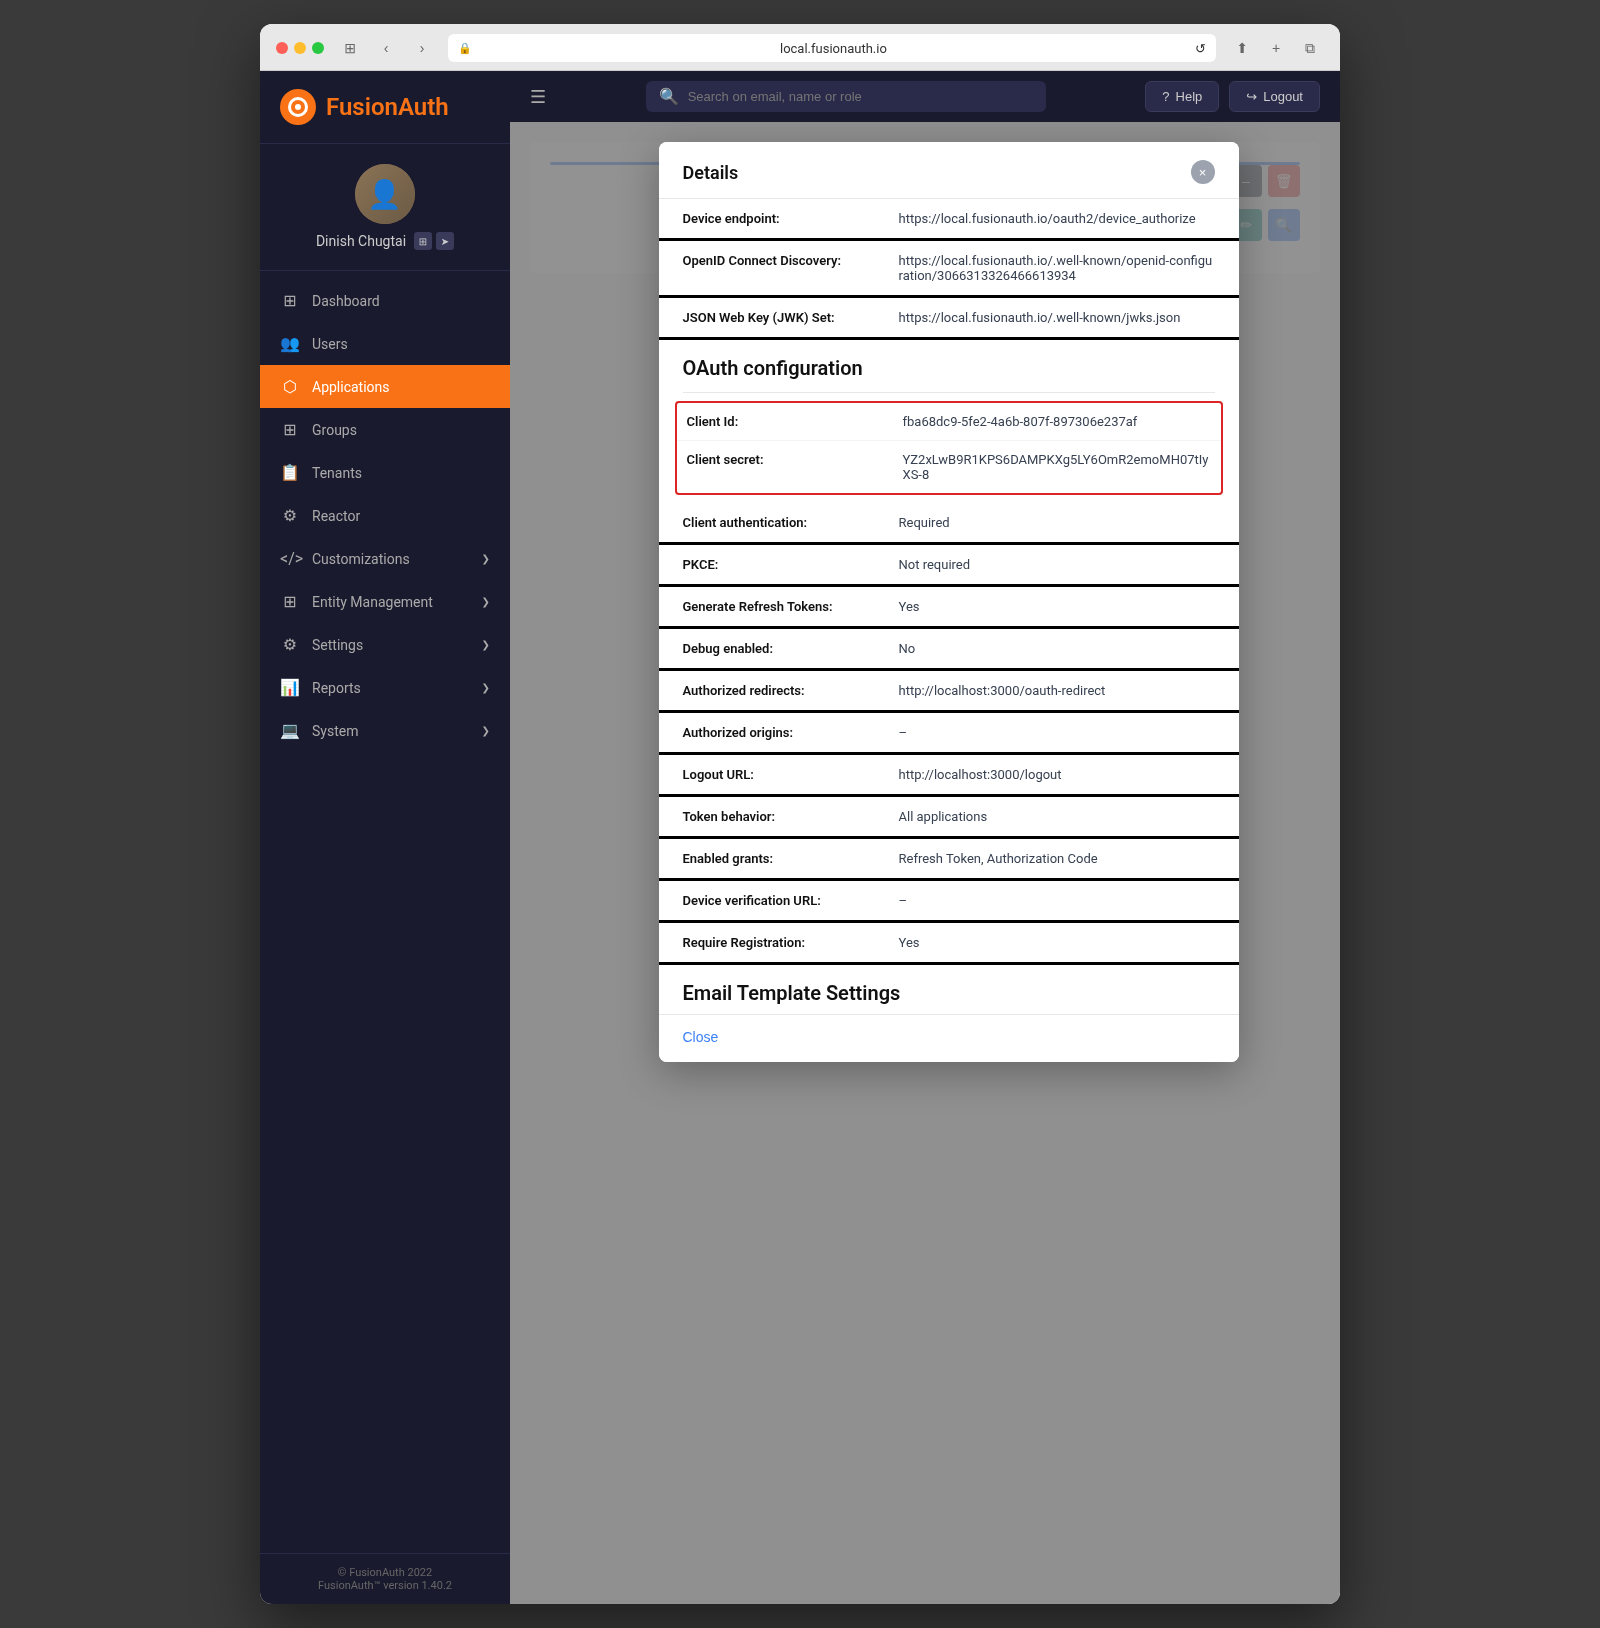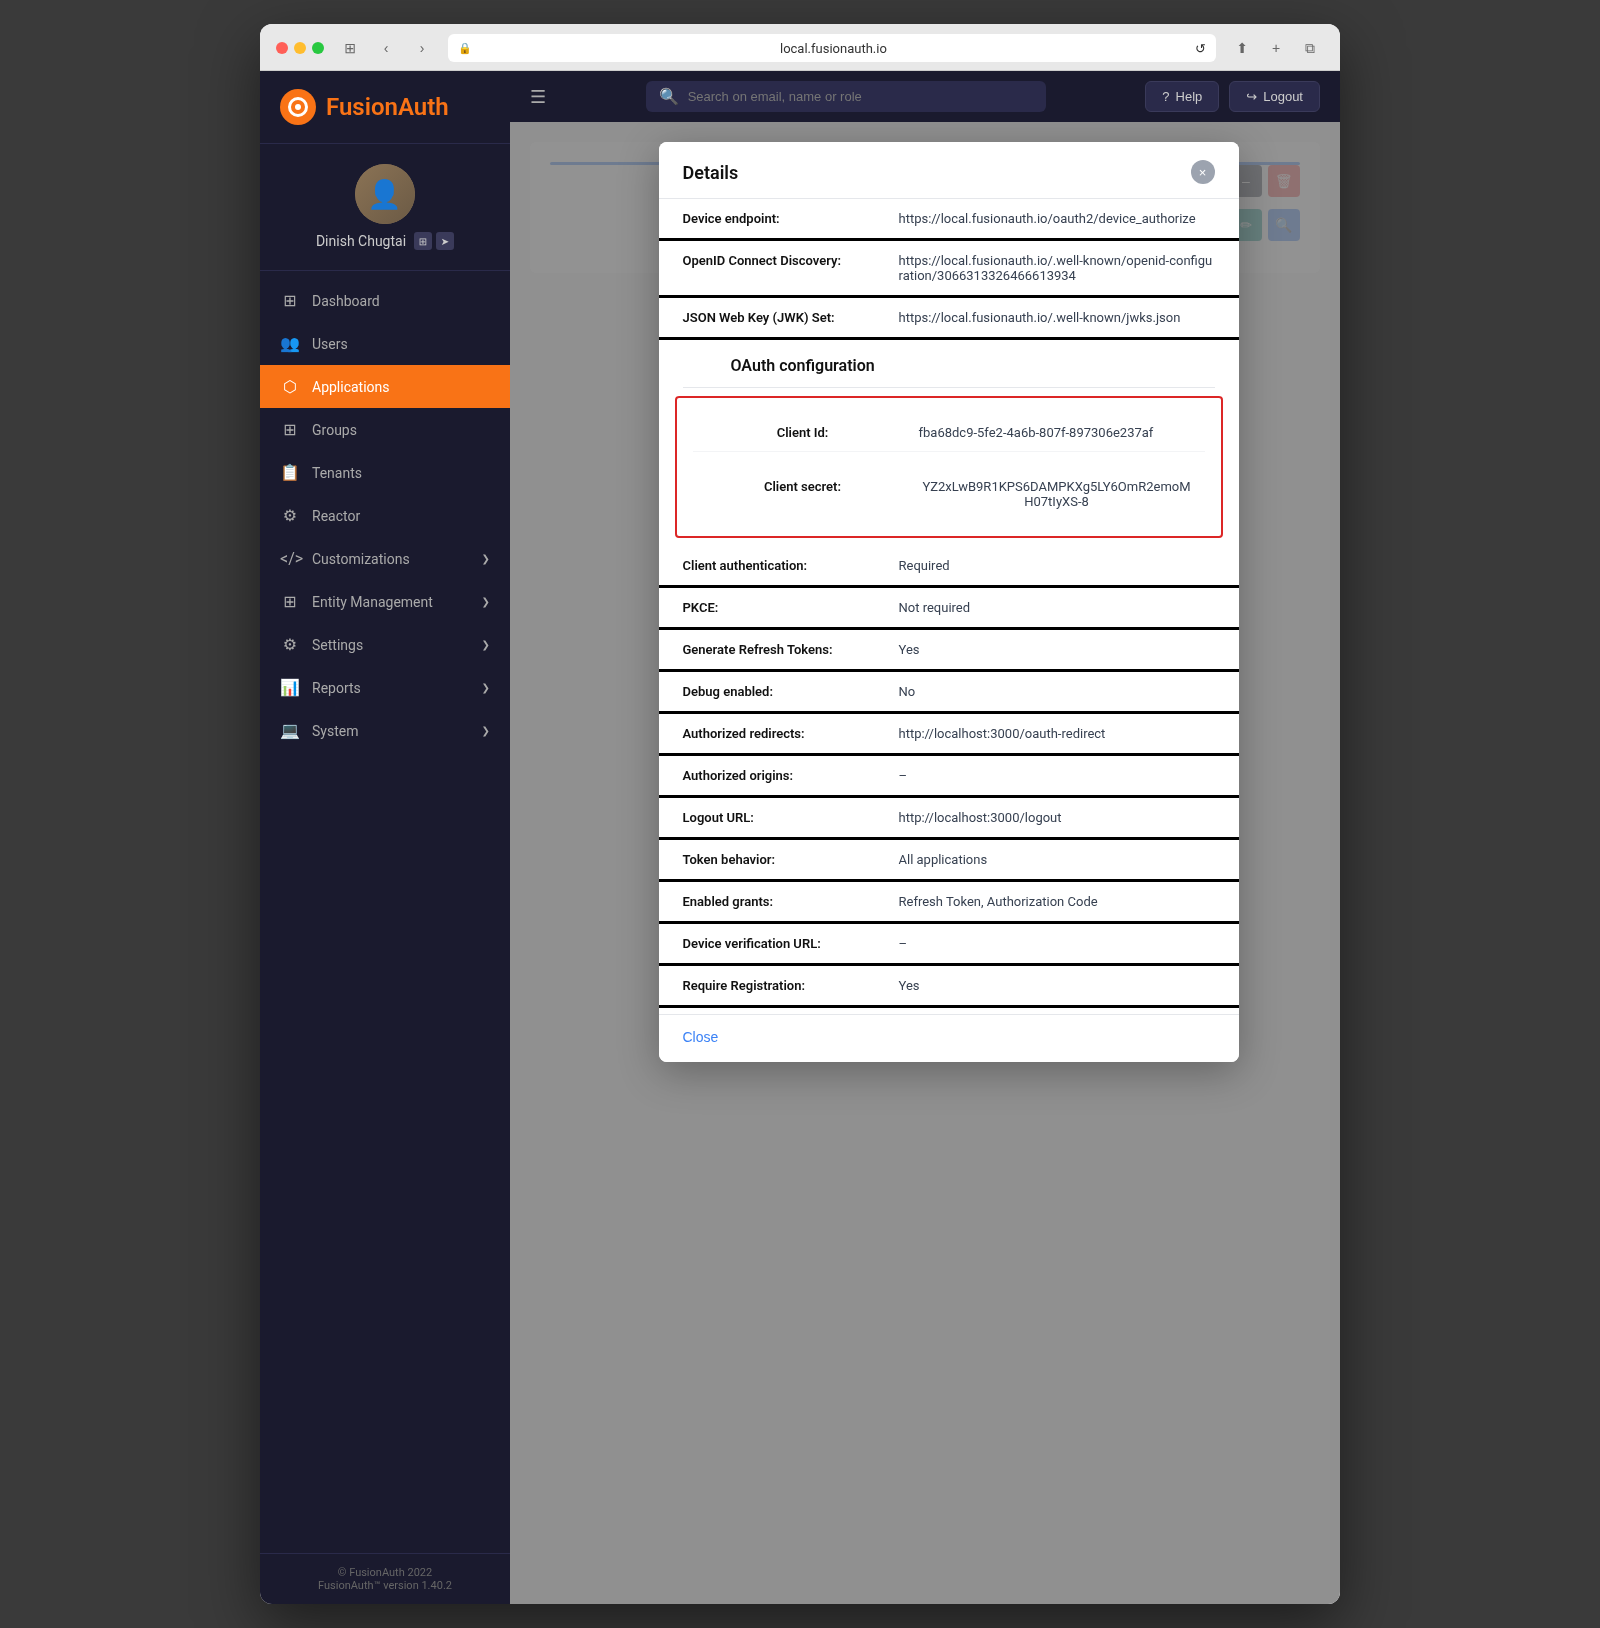--- a/index.html
+++ b/index.html
@@ -382,41 +382,39 @@
       color: #111;
       min-width: 200px;
       flex-shrink: 0;
     }
     .detail-value {
       font-size: 13px;
       color: #374151;
       word-break: break-all;
     }
     .section-title {
-      font-size: 16px;
+      font-size: 20px;
       font-weight: 600;
       color: #111;
       padding: 16px 24px 12px;
-      margin-left: 48px;
     }
     .section-divider {
       border: none;
       border-top: 1px solid #e5e7eb;
       margin: 0;
     }
     .highlighted-group {
       border: 2px solid #dc2626;
       border-radius: 4px;
       margin: 8px 16px;
     }
     .highlighted-group .detail-row {
       border-bottom: 1px solid #f3f4f6;
-      margin: 16px;
+      margin: 0;
       padding: 11px 10px;
-      text-align: center;
     }
     .highlighted-group .detail-row:last-child {
       border-bottom: none;
     }
     
     .modal-footer {
       padding: 12px 24px 16px;
       border-top: 1px solid #e5e7eb;
       position: sticky;
       bottom: 0;

